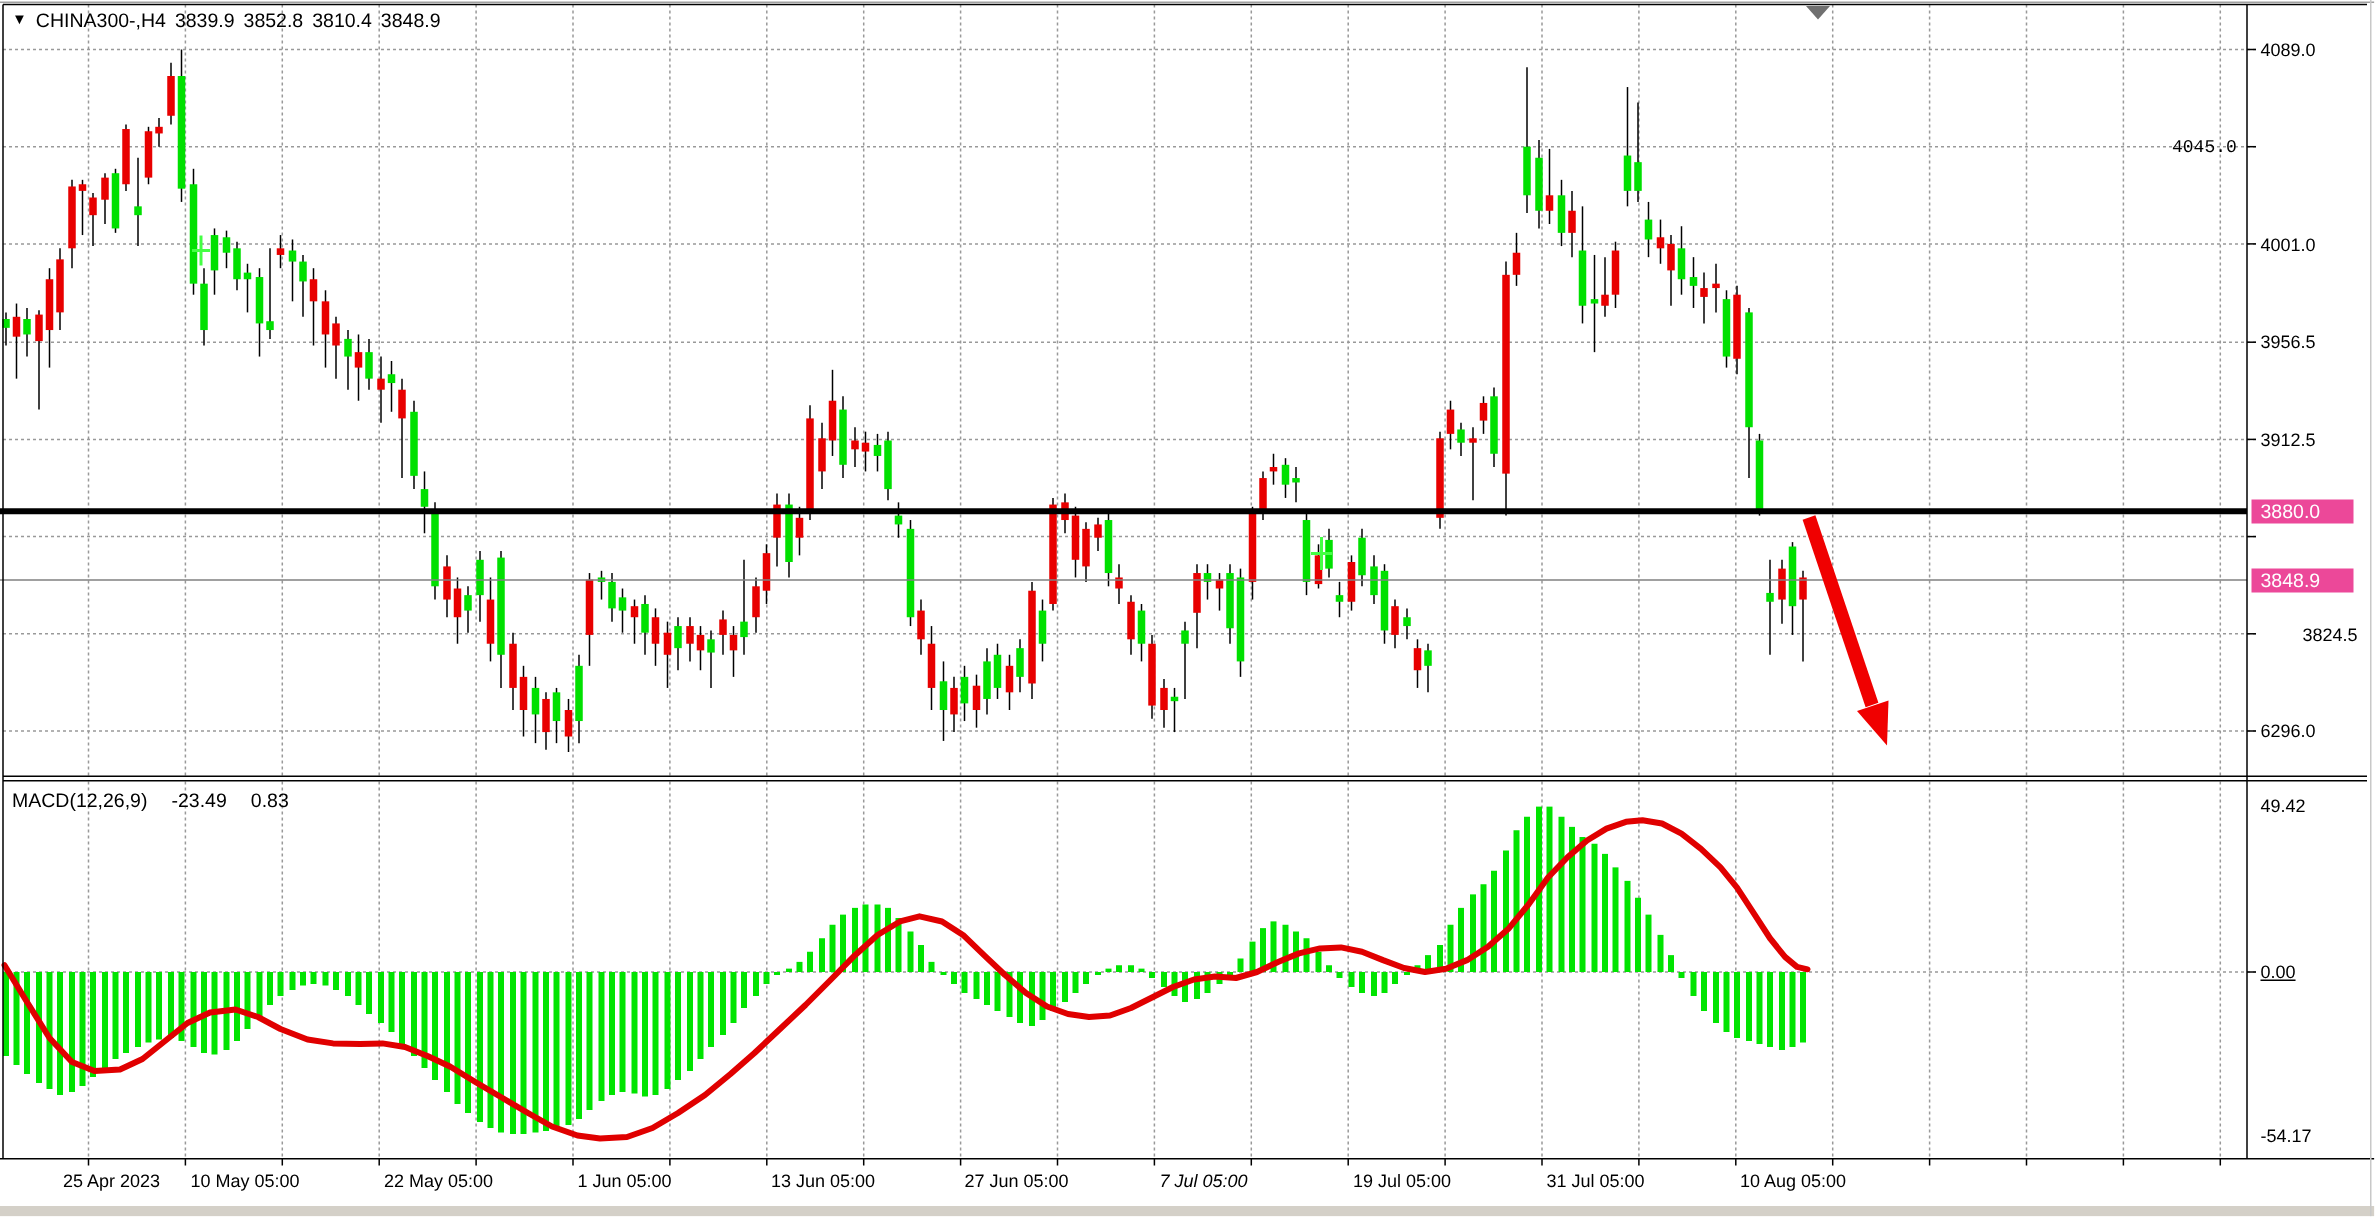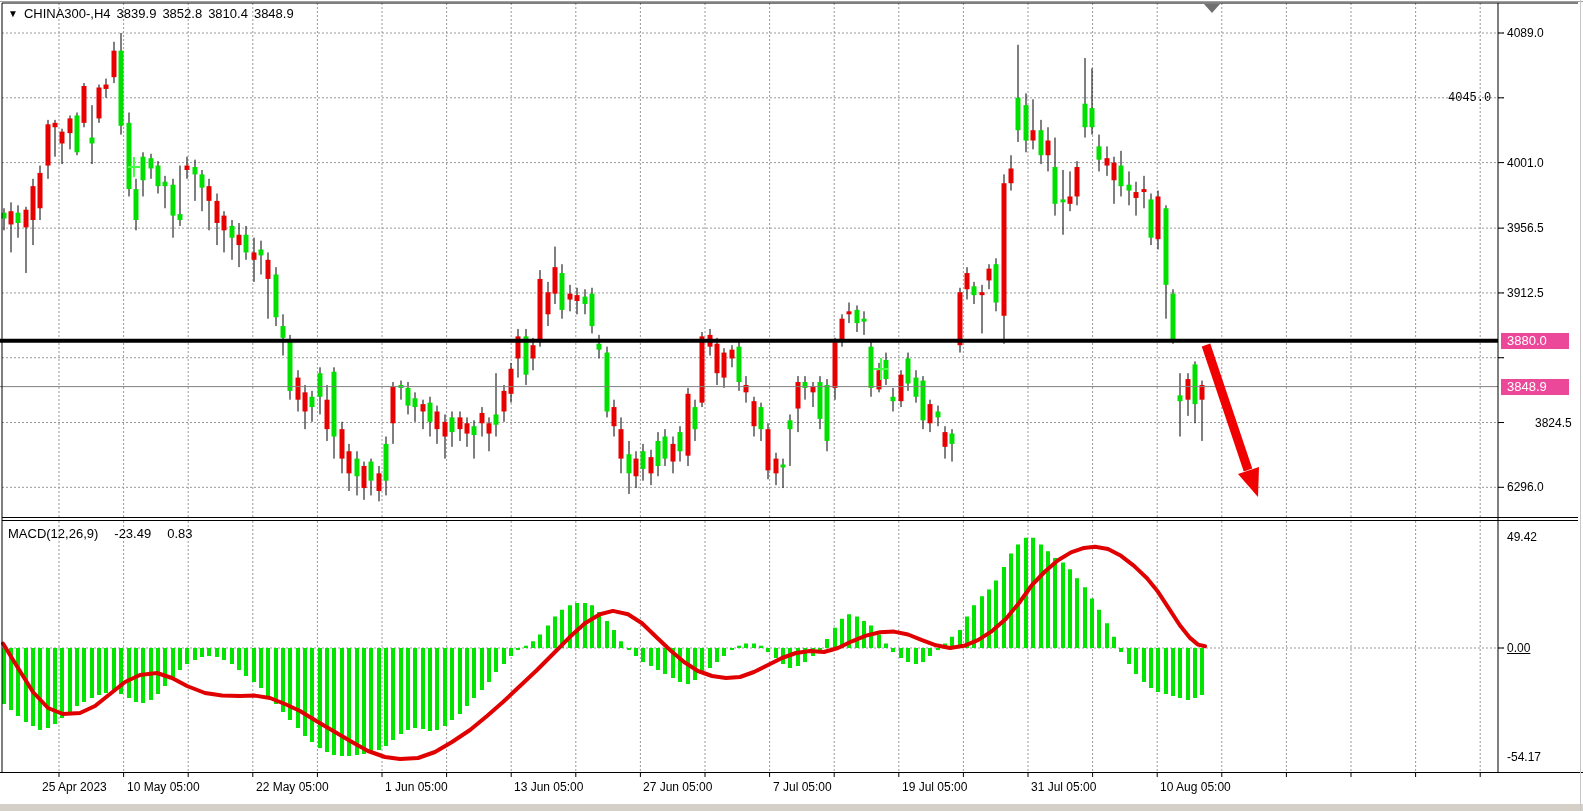--- a/index.html
+++ b/index.html
@@ -668,18 +668,18 @@
       <div class="axis-label" style="left: 1507px; top: 640px; text-decoration: underline;">0.00</div>
       <div class="axis-label" style="left: 1507px; top: 749px;">-54.17</div>
     </div>
   <div id="time-axis-layer">
       <div class="axis-label" style="left: 2px; top: 779px; margin-left: 40px;">25 Apr 2023</div>
       <div class="axis-label" style="left: 127px; top: 779px;">10 May 05:00</div>
       <div class="axis-label" style="left: 256px; top: 779px;">22 May 05:00</div>
       <div class="axis-label" style="left: 385px; top: 779px;">1 Jun 05:00</div>
       <div class="axis-label" style="left: 514px; top: 779px;">13 Jun 05:00</div>
       <div class="axis-label" style="left: 643px; top: 779px;">27 Jun 05:00</div>
-      <div class="axis-label" style="left: 773px; top: 779px;">7 Jul 05:00</div>
+      <div class="axis-label" style="left: 773px; top: 779px; font-style: italic;">7 Jul 05:00</div>
       <div class="axis-label" style="left: 902px; top: 779px;">19 Jul 05:00</div>
       <div class="axis-label" style="left: 1031px; top: 779px;">31 Jul 05:00</div>
       <div class="axis-label" style="left: 1160px; top: 779px;">10 Aug 05:00</div>
     </div>
 </div>
 
 </body></html>

